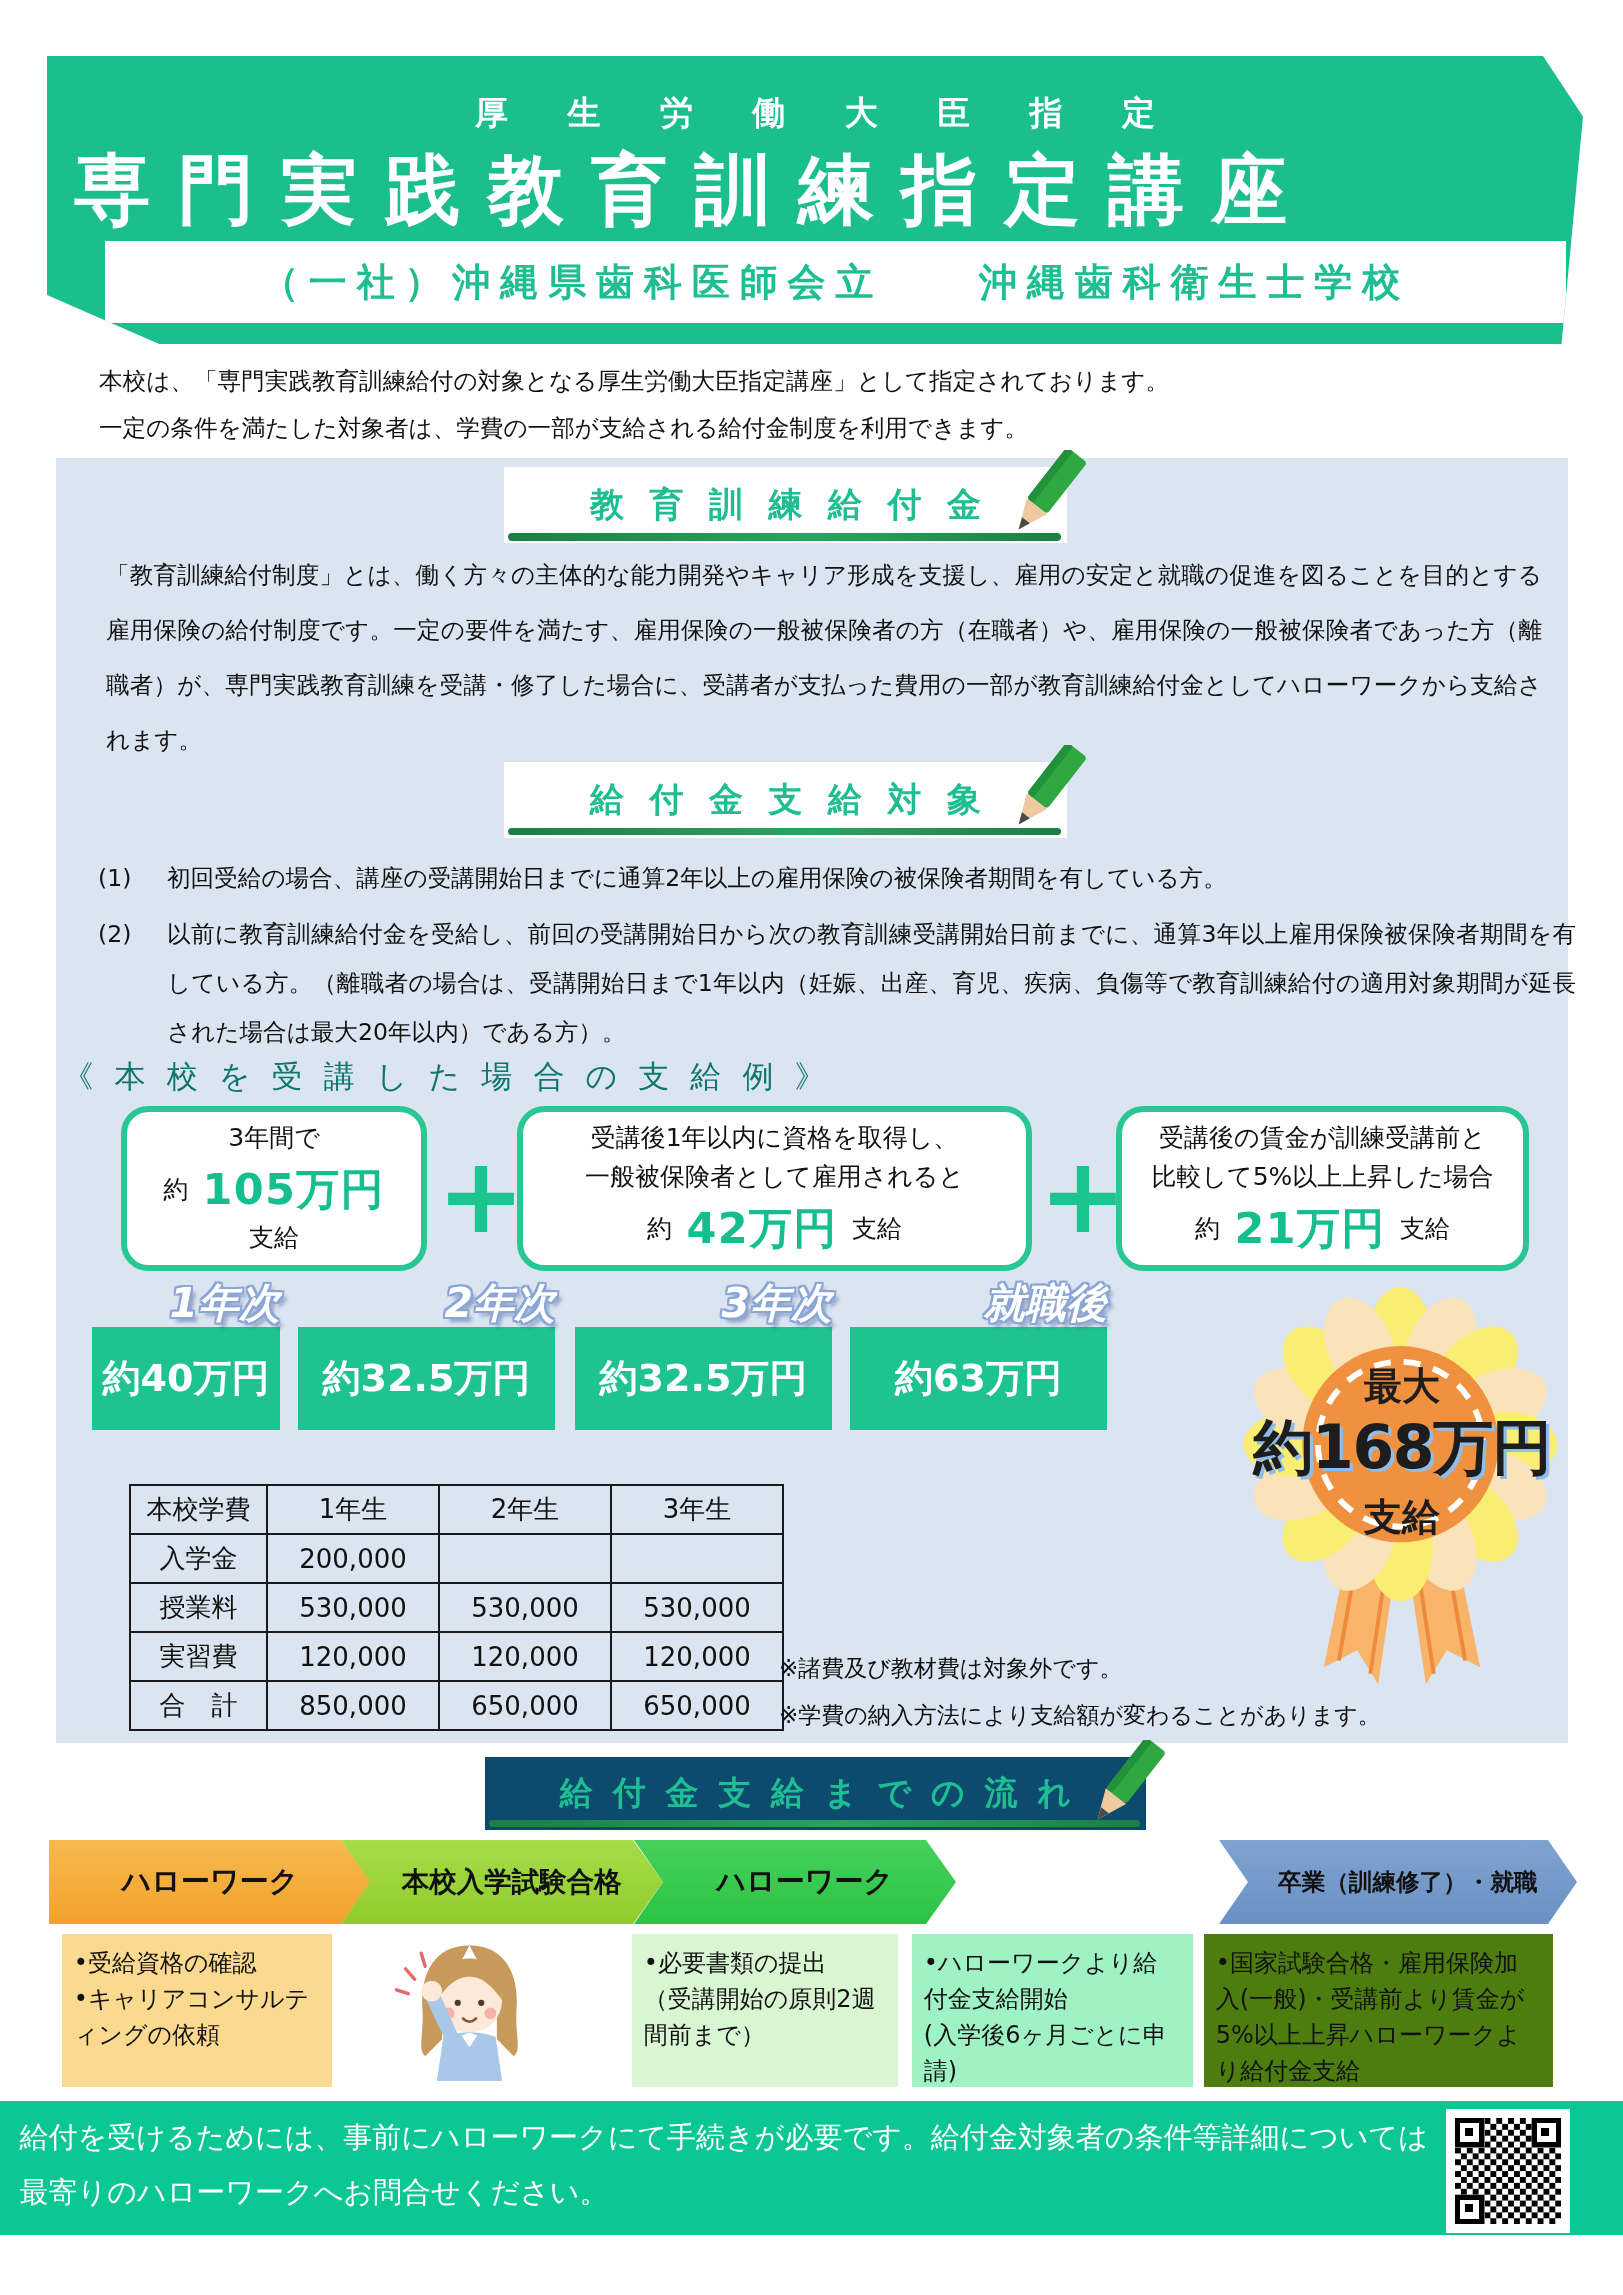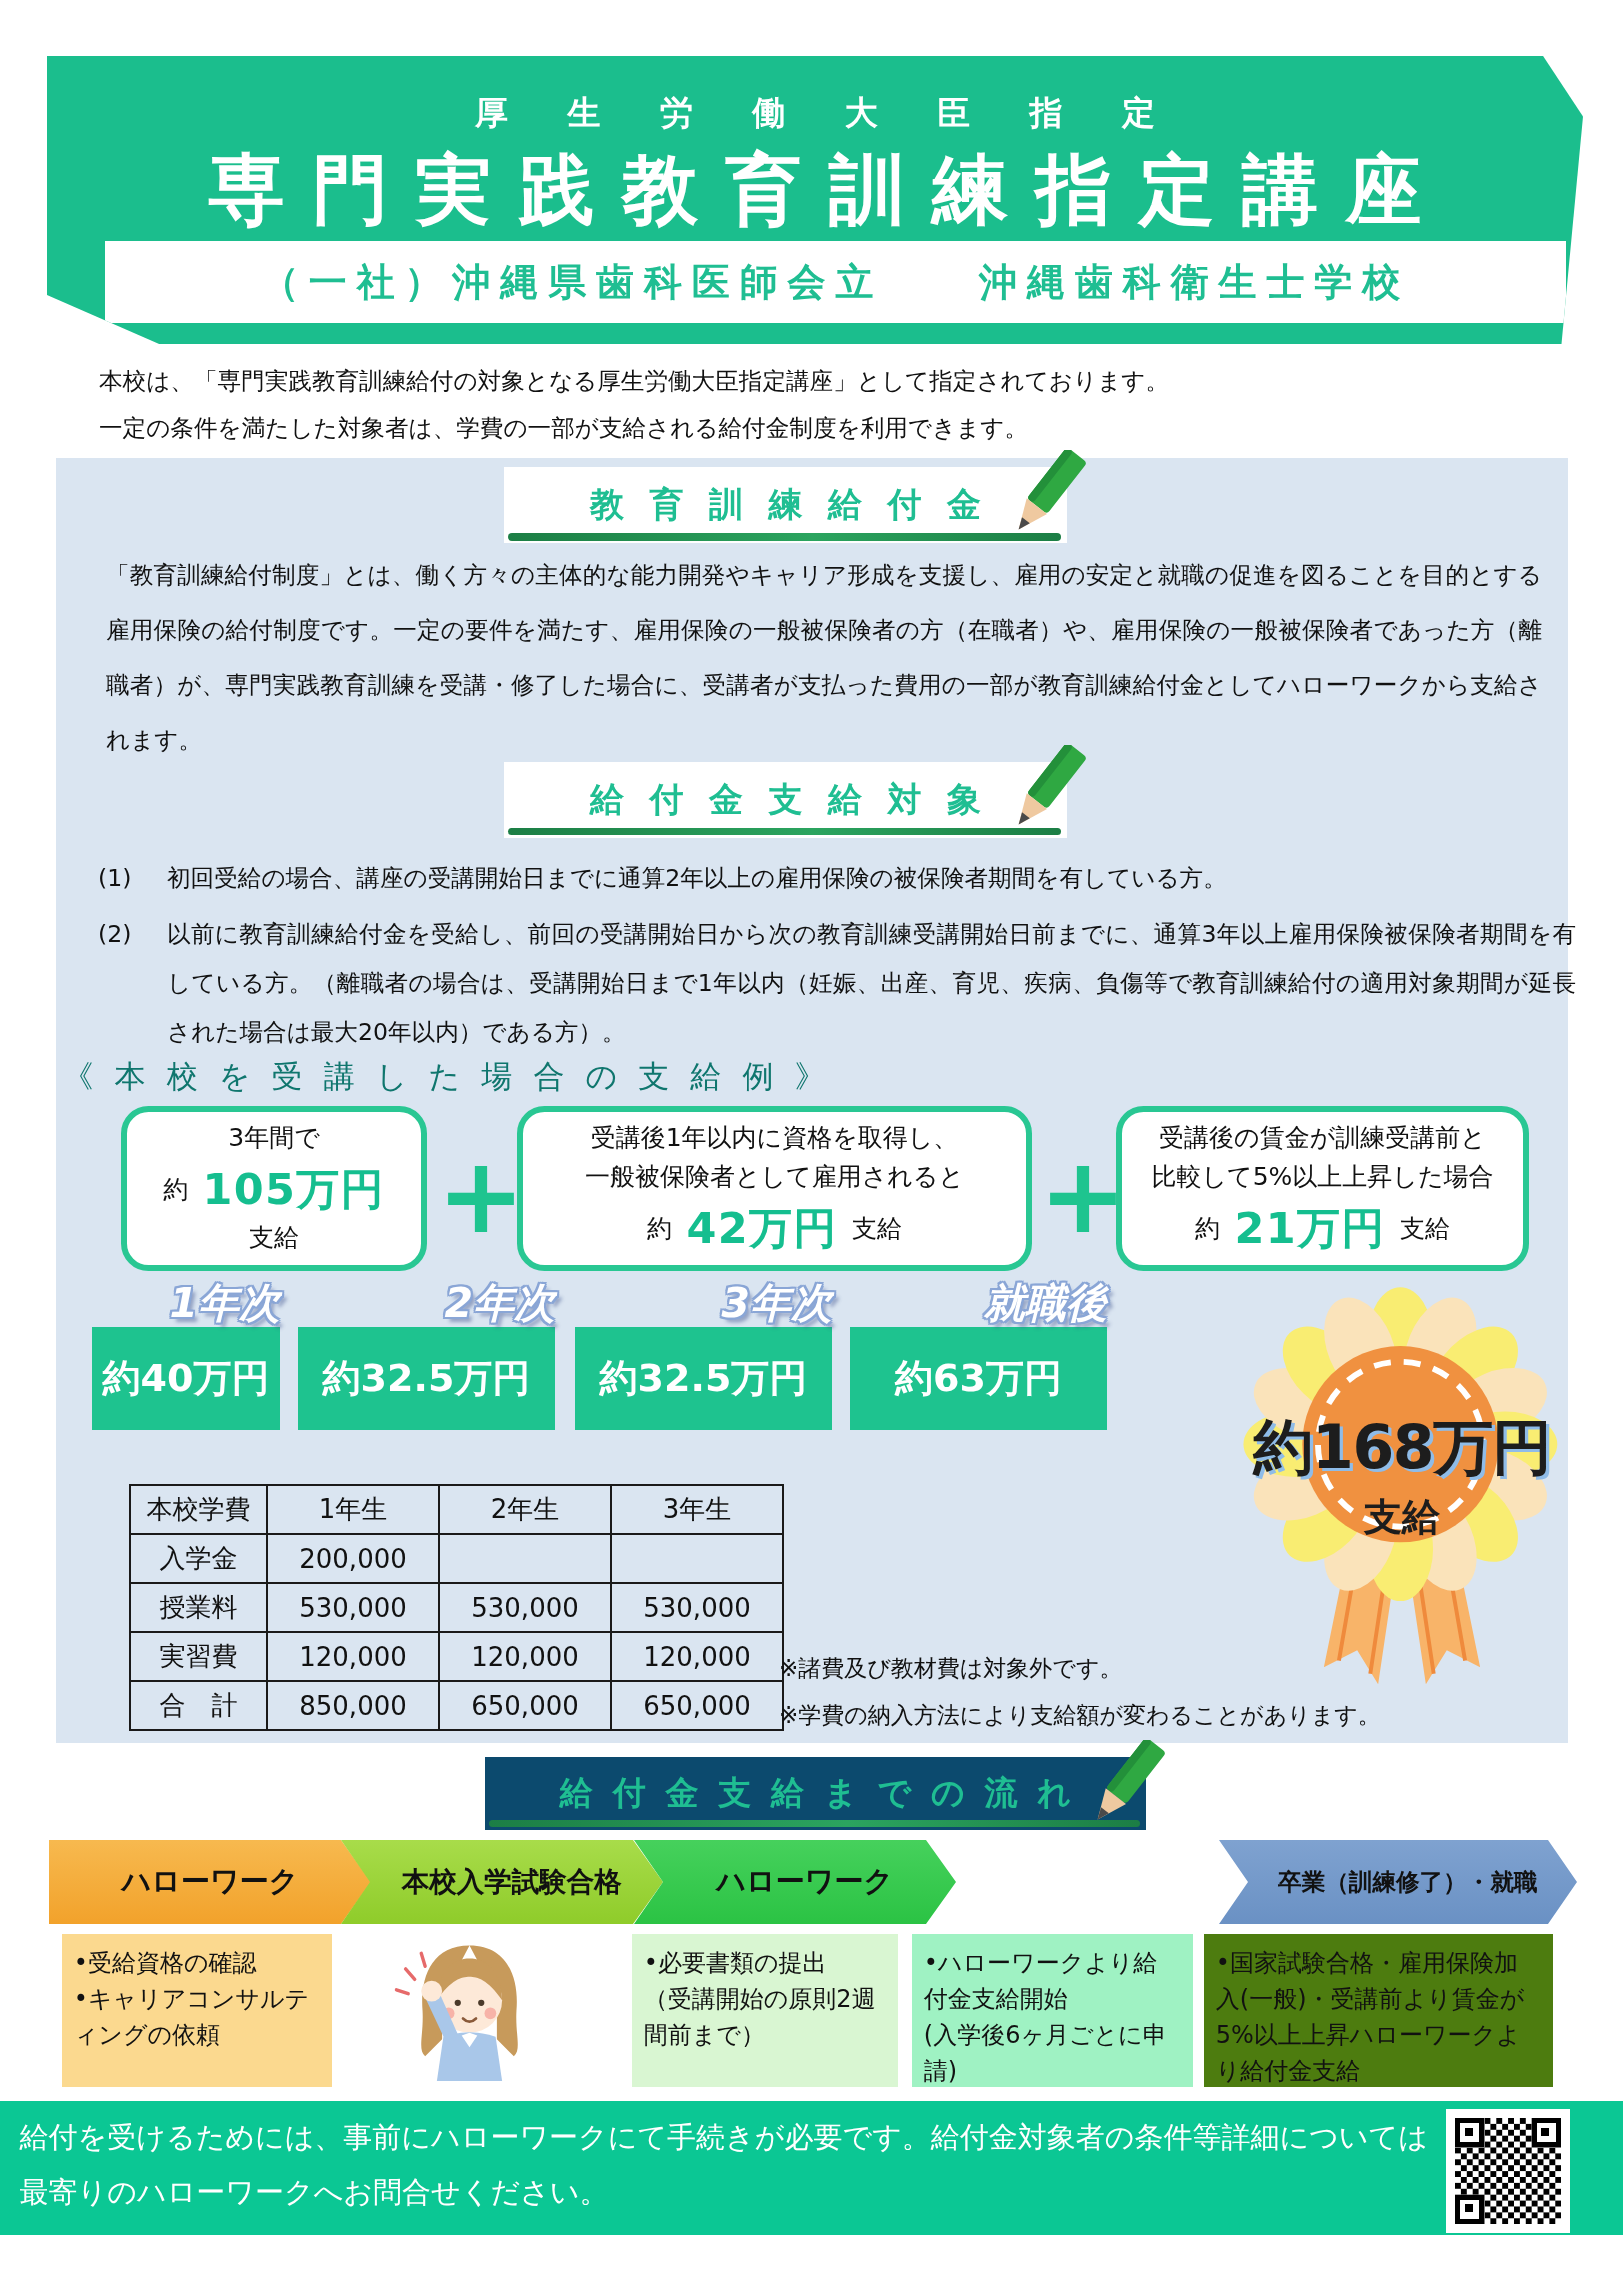--- a/index.html
+++ b/index.html
@@ -4,21 +4,21 @@
 <style>
   html,body{margin:0;padding:0;background:#fff}
   .page{position:relative;width:1623px;height:2295px;background:#ffffff;overflow:hidden;
         font-family:"DejaVu Sans","Liberation Sans",sans-serif;color:#1a1a1a}
 
   
   .banner{position:absolute;left:47px;top:56px;width:1536px;height:288px;background:#1BBE8D;
           clip-path:polygon(0% 0%,97.4% 0%,100% 21%,98.6% 100%,7.3% 100%,0% 83%)}
   .banner-super{position:absolute;top:35px;left:0;right:0;text-align:center;color:#fff;
                 font-size:33px;font-weight:600;letter-spacing:1.8em;text-indent:1.8em;white-space:nowrap}
-  .banner-title{position:absolute;top:84px;left:0;right:0;text-align:center;color:#fff;
+  .banner-title{position:absolute;top:84px;left:0;right:0;color:#fff;
                 font-size:76px;font-weight:700;letter-spacing:0.36em;text-indent:0.36em;white-space:nowrap}
   .school-bar{position:absolute;left:58px;right:17px;bottom:21px;height:82px;background:#fff;
               display:flex;align-items:center;justify-content:center}
   .school-text{color:#1FBE92;font-size:38px;font-weight:700;letter-spacing:0.26em;white-space:nowrap}
 
   
   .intro{position:absolute;left:99px;top:358px;width:1465px;font-size:23.6px;line-height:2.0;color:#111}
 
   
   .blue-panel{position:absolute;left:56px;top:458px;width:1512px;height:1285px;background:#DAE5F1}
@@ -263,20 +263,21 @@
           <ellipse cx="280" cy="85" rx="50" ry="80" fill="#F9ED72" transform="rotate(225 280 245)"></ellipse>
           <ellipse cx="280" cy="85" rx="50" ry="80" fill="#FAE3BA" transform="rotate(247.5 280 245)"></ellipse>
           <ellipse cx="280" cy="85" rx="50" ry="80" fill="#F9ED72" transform="rotate(270 280 245)"></ellipse>
           <ellipse cx="280" cy="85" rx="50" ry="80" fill="#FAE3BA" transform="rotate(292.5 280 245)"></ellipse>
           <ellipse cx="280" cy="85" rx="50" ry="80" fill="#F9ED72" transform="rotate(315 280 245)"></ellipse>
           <ellipse cx="280" cy="85" rx="50" ry="80" fill="#FAE3BA" transform="rotate(337.5 280 245)"></ellipse>
         </g>
         <circle cx="280" cy="245" r="150" fill="#F09140"></circle>
         <circle cx="280" cy="245" r="126" fill="none" stroke="#fff" stroke-width="9" stroke-dasharray="26 20"></circle>
       </svg>
+      <div class="ros-text ros-top">最大</div>
       <div class="ros-text ros-amount">約168万円</div>
       <div class="ros-text ros-bottom">支給</div>
     </div>
 
     <table class="tuition">
       <tbody>
         <tr>
           <td class="c0">本校学費</td>
           <td class="c1">1年生</td>
           <td class="c2">2年生</td>

